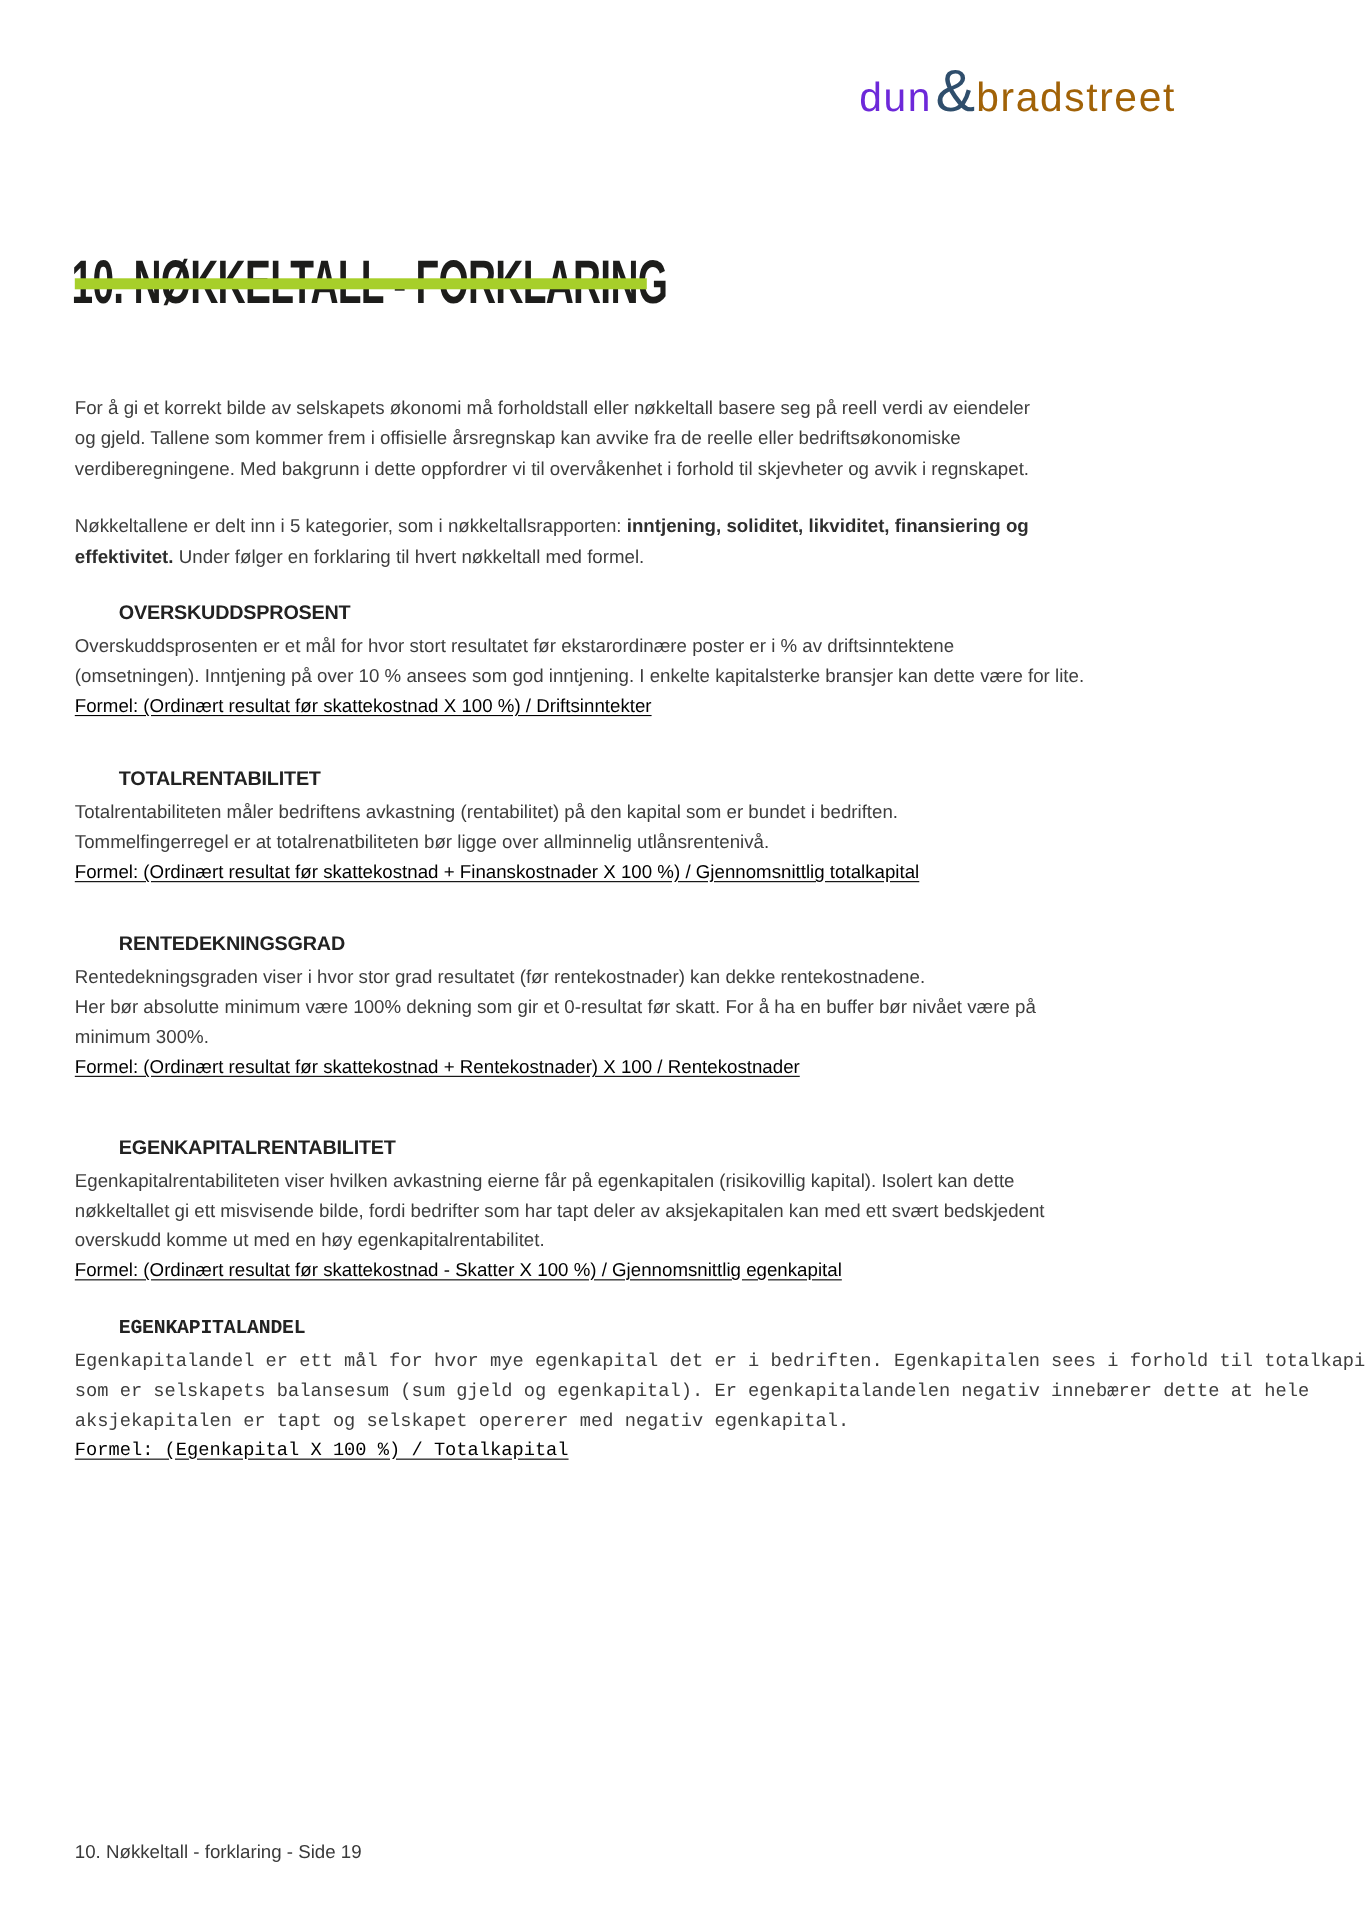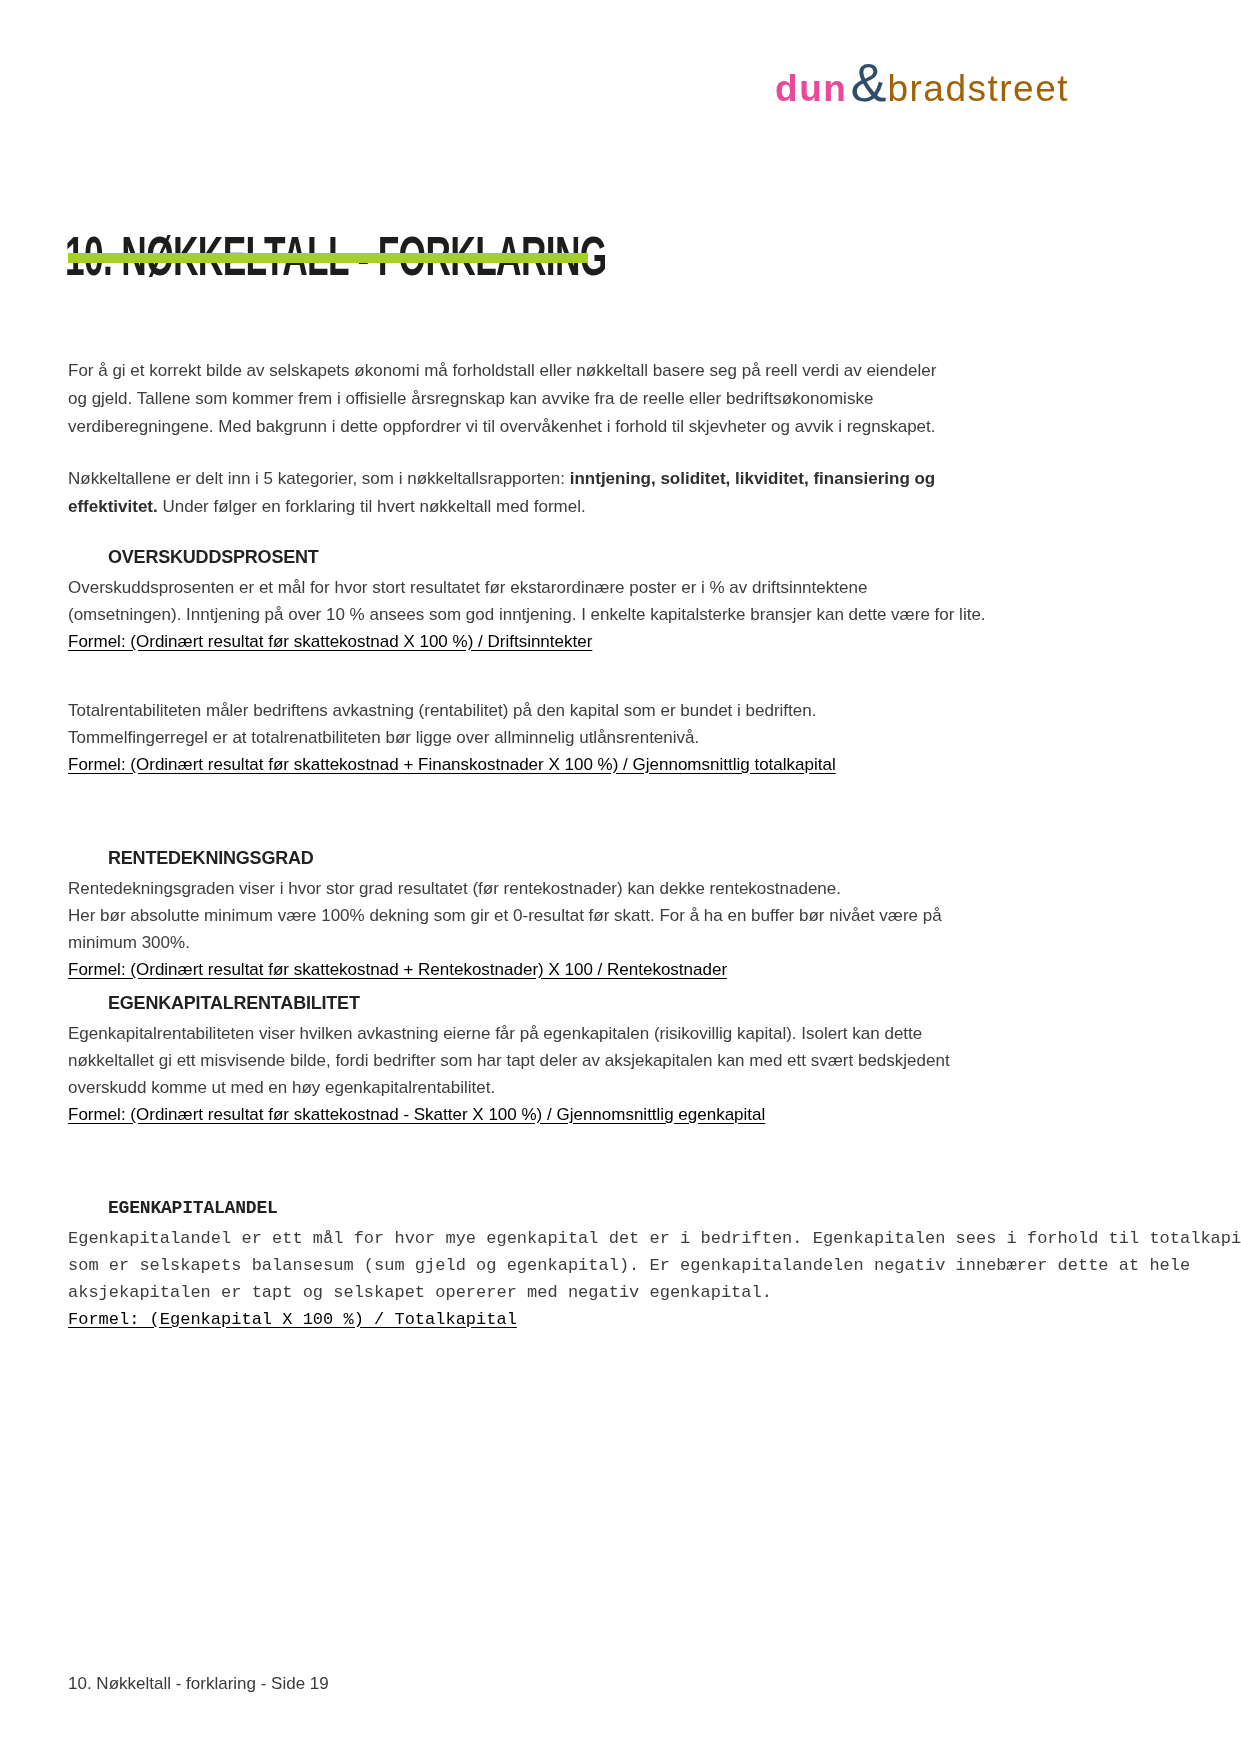--- a/index.html
+++ b/index.html
@@ -19,22 +19,21 @@
     position: absolute;
     top: 68px;
     right: 172px;
     display: flex;
     align-items: baseline;
     white-space: nowrap;
   }
   .logo .dun {
     font-size: 37px;
     letter-spacing: 1.5px;
-    color: #ec4899;
-    font-weight: bold;
+    color: #6d28d9;
   }
   .logo .amp {
     font-size: 54px;
     line-height: 0;
     color: #2f4e6c;
     margin: 0 1px 0 3px;
     font-weight: 400;
   }
   .logo .bradstreet {
     font-size: 37px;
@@ -73,21 +72,21 @@
     color: #3d3d3d;
   }
   .para1 { position: absolute; top: 340px; left: 68px; line-height: 28px; }
   .para2 { position: absolute; top: 448px; left: 68px; line-height: 28px; }
   .para2 b { color: #2e2e2e; }
 
   .section { position: absolute; left: 68px; }
   .sec-1 { top: 546px; }
   .sec-2 { top: 697px; }
   .sec-3 { top: 847px; }
-  .sec-4 { top: 992px; }
+  .sec-4 { top: 1032px; }
   .sec-5 { top: 1197px; font-family: Liberation Mono, monospace; }
 
   .sec-heading {
     font-size: 18px;
     font-weight: 700;
     color: #222222;
     letter-spacing: -0.2px;
     line-height: 22px;
     margin-bottom: 6px;
     white-space: nowrap;
@@ -136,20 +135,21 @@
 effektivitet.</b><span> Under følger en forklaring til hvert nøkkeltall med formel.</span></p>
 
   <div class="section sec-1">
     <div class="sec-heading">OVERSKUDDSPROSENT</div>
     <div class="bodytext">Overskuddsprosenten er et mål for hvor stort resultatet før ekstarordinære poster er i % av driftsinntektene
 (omsetningen). Inntjening på over 10 % ansees som god inntjening. I enkelte kapitalsterke bransjer kan dette være for lite.</div>
     <div class="sec-formula">Formel: (Ordinært resultat før skattekostnad X 100 %) / Driftsinntekter</div>
   </div>
 
   <div class="section sec-2">
+    <div class="sec-heading">TOTALRENTABILITET</div>
     <div class="bodytext">Totalrentabiliteten måler bedriftens avkastning (rentabilitet) på den kapital som er bundet i bedriften.
 Tommelfingerregel er at totalrenatbiliteten bør ligge over allminnelig utlånsrentenivå.</div>
     <div class="sec-formula">Formel: (Ordinært resultat før skattekostnad + Finanskostnader X 100 %) / Gjennomsnittlig totalkapital</div>
   </div>
 
   <div class="section sec-3">
     <div class="sec-heading">RENTEDEKNINGSGRAD</div>
     <div class="bodytext">Rentedekningsgraden viser i hvor stor grad resultatet (før rentekostnader) kan dekke rentekostnadene.
 Her bør absolutte minimum være 100% dekning som gir et 0-resultat før skatt. For å ha en buffer bør nivået være på
 minimum 300%.</div>

